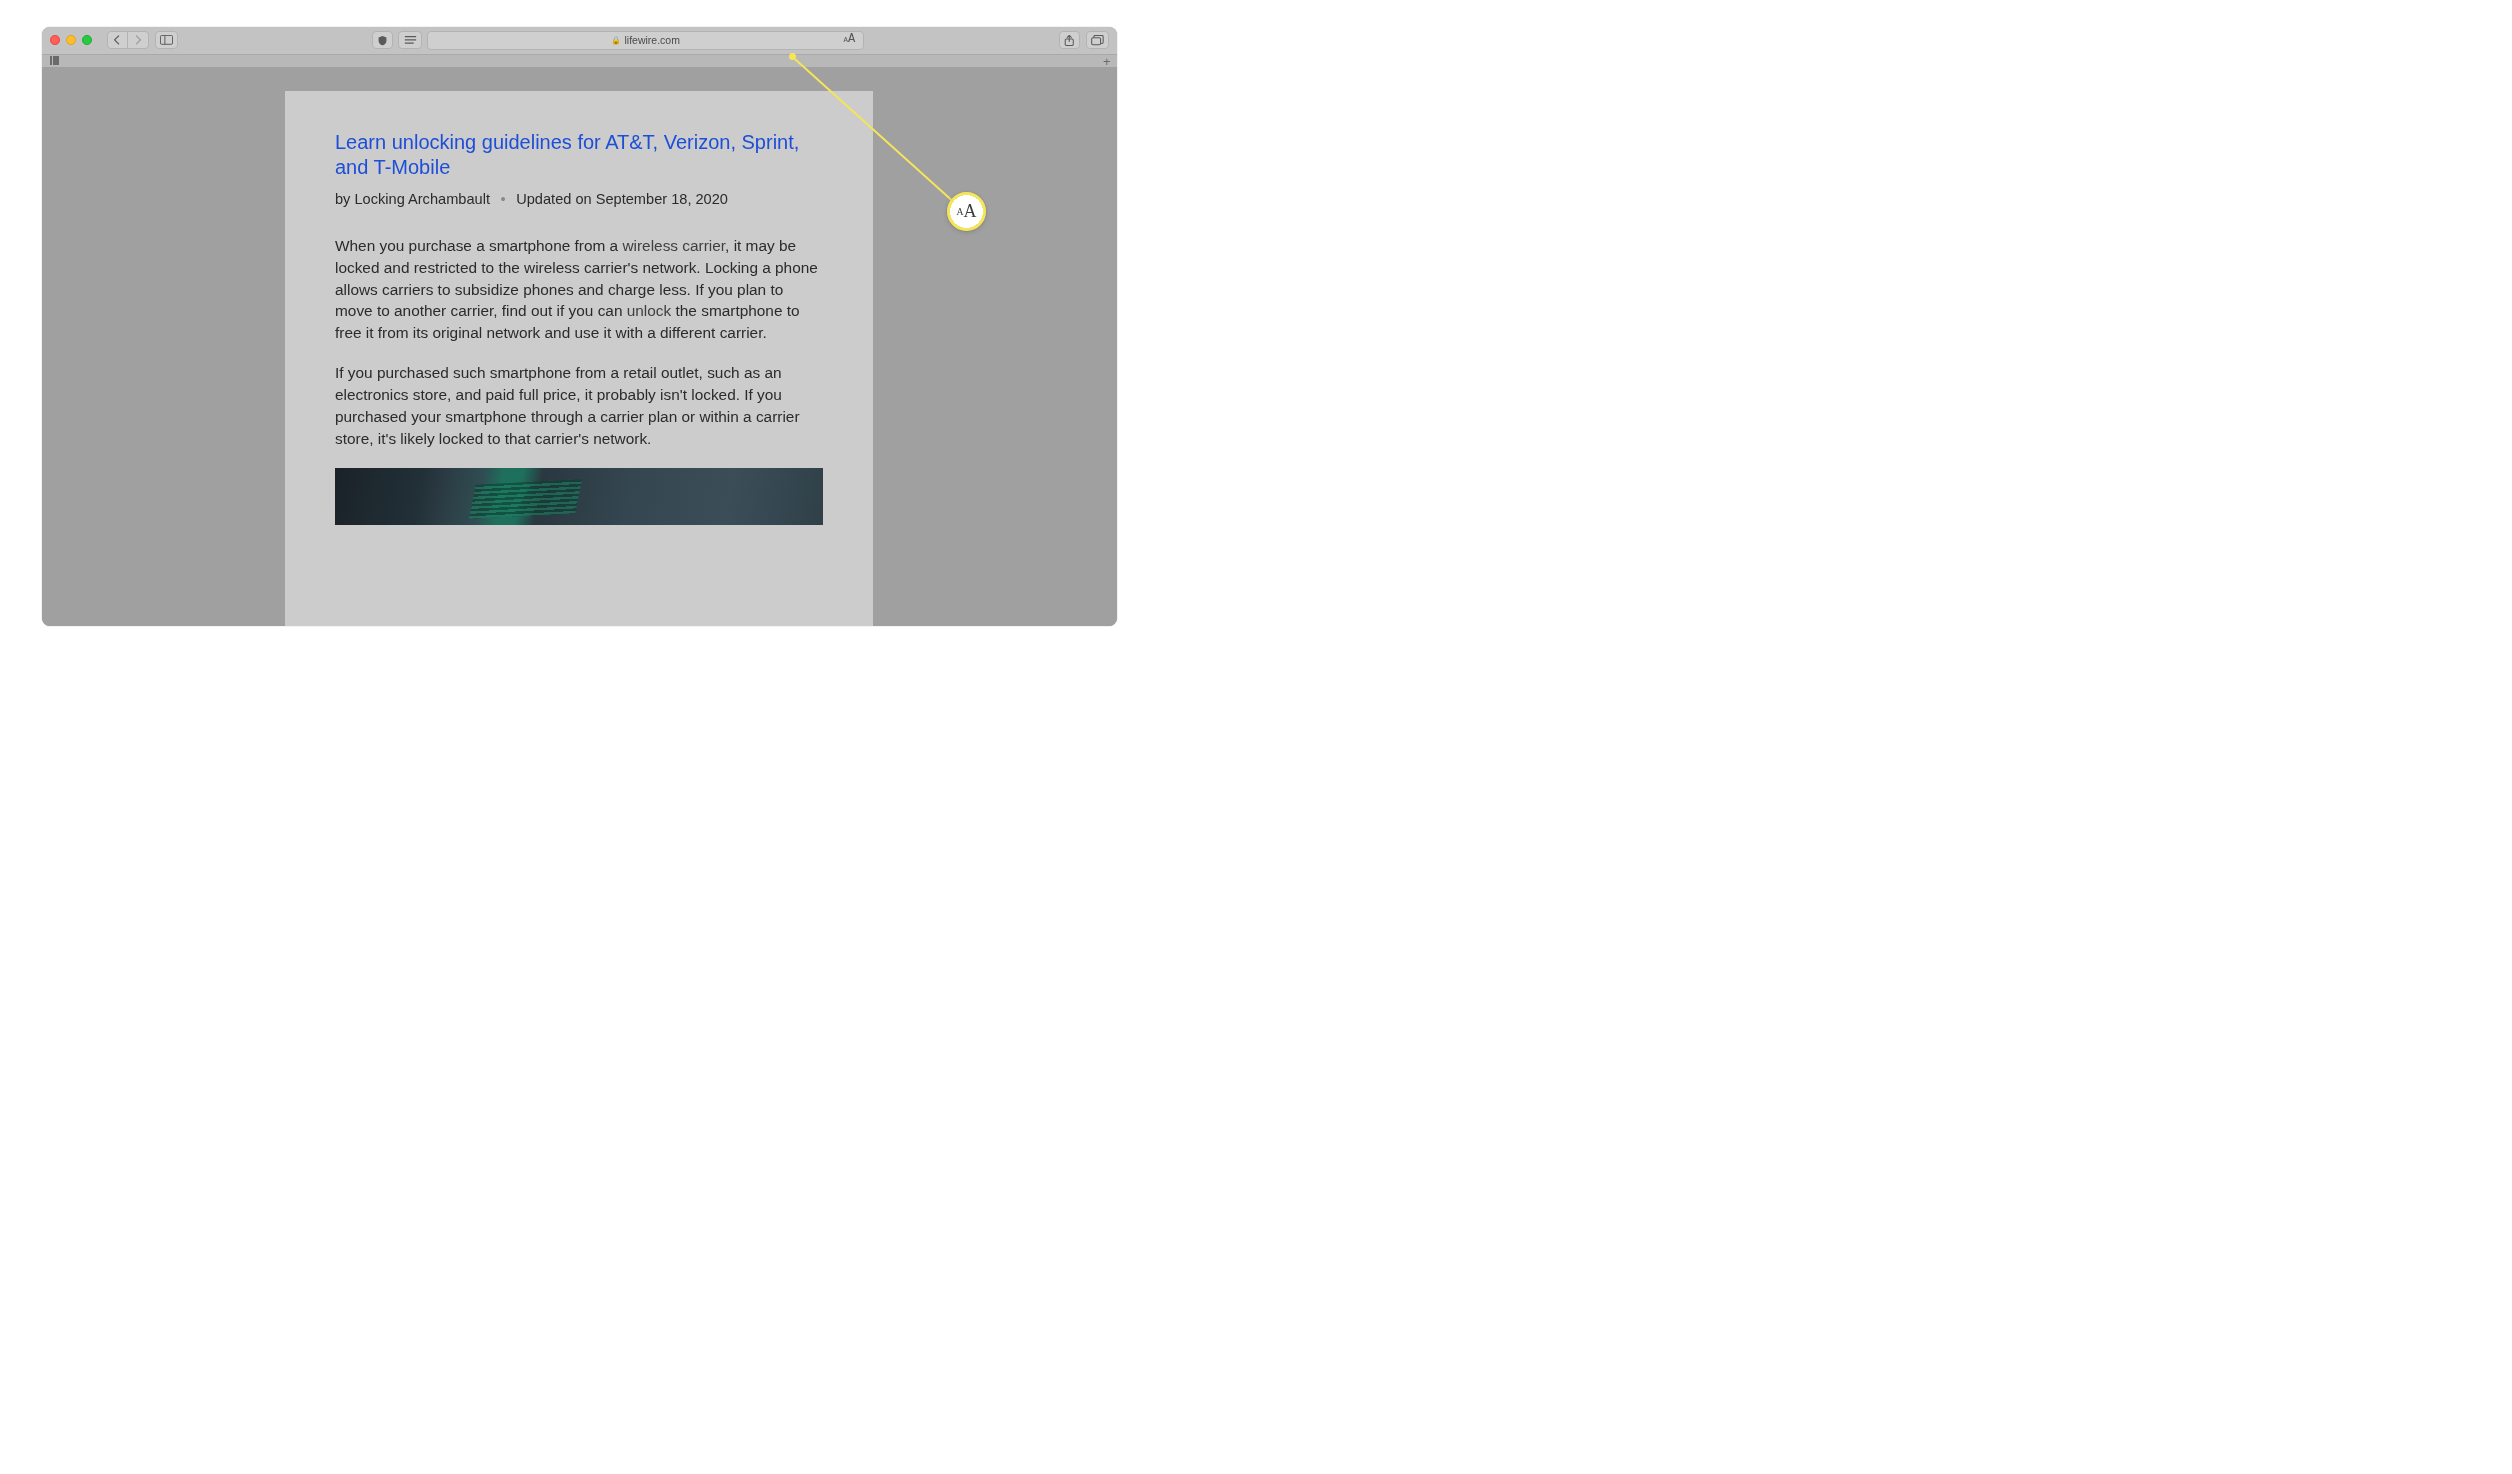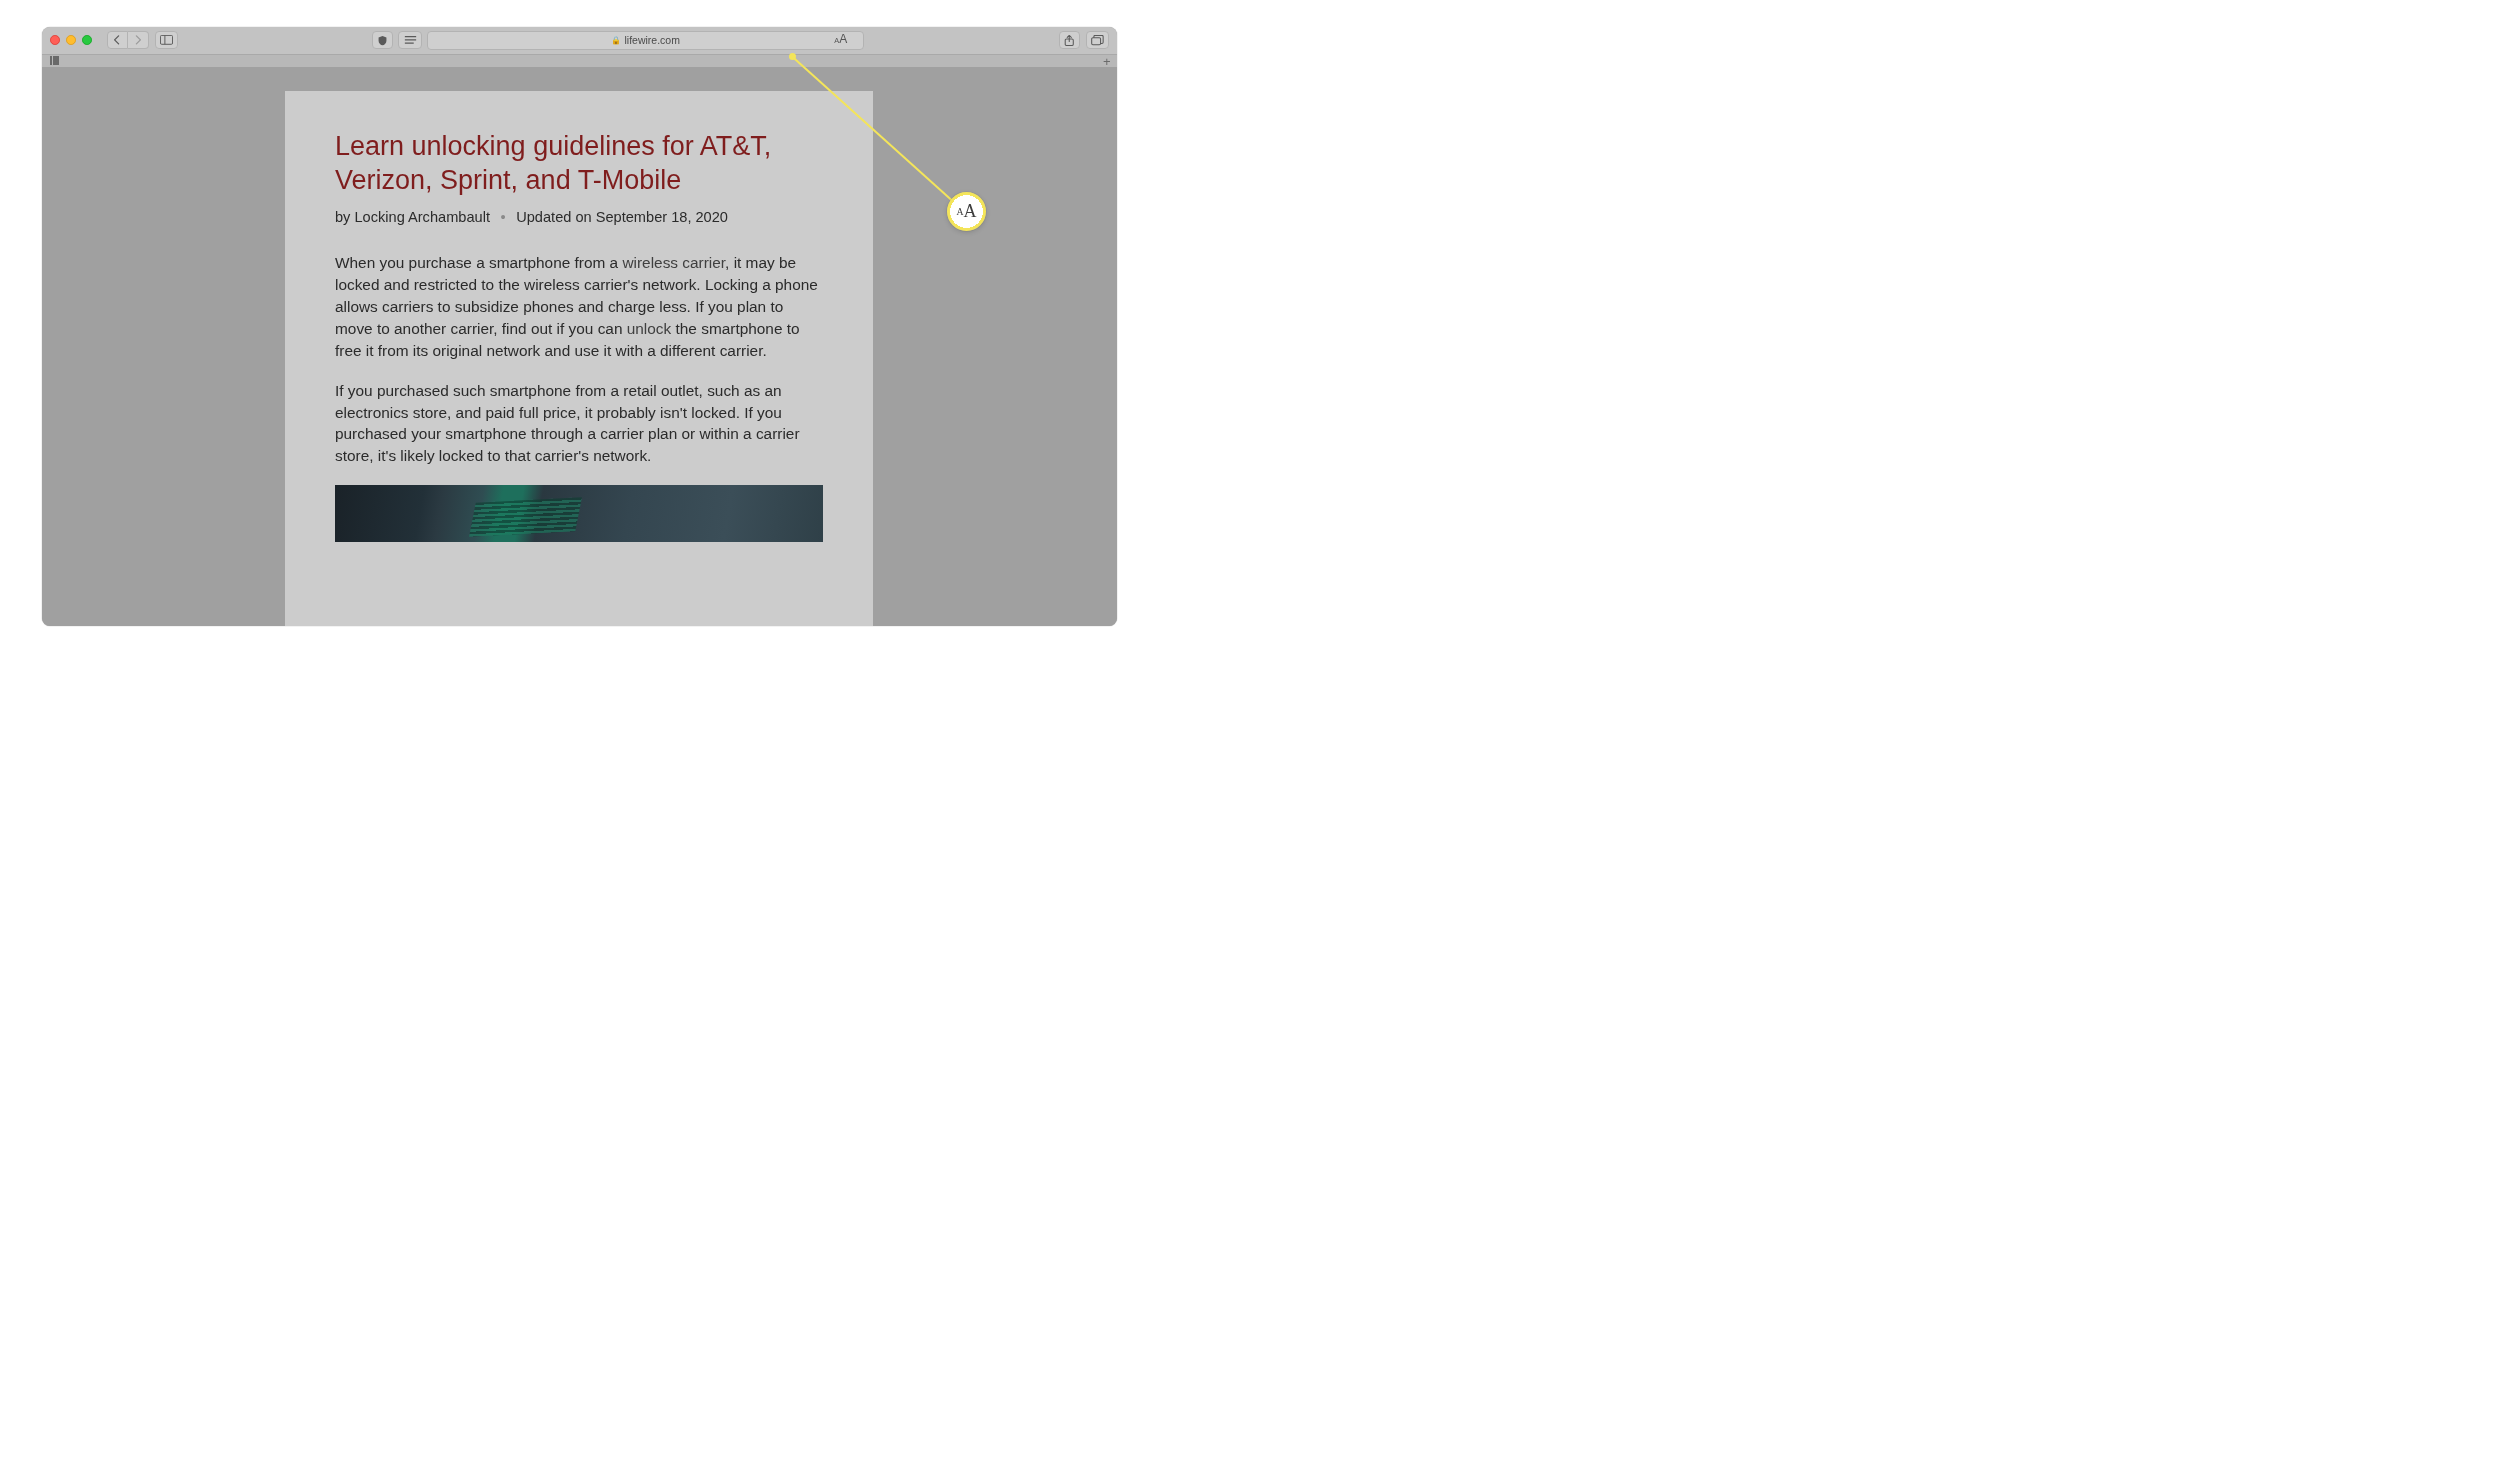--- a/index.html
+++ b/index.html
@@ -74,24 +74,24 @@
     display: flex;
     align-items: center;
     justify-content: center;
     position: relative;
     color: #4a4a4a;
     font-size: 10.5px;
   }
   .addr-bar .lock { font-size: 8px; margin-right: 3.2px; color: #6a6a6a; }
   .addr-bar .text-size-btn {
     position: absolute;
-    right: 16px;
+    right: 8px;
     top: 1.6px;
     color: #555;
-    font-family: Liberation Sans, sans-serif;
+    font-family: Liberation Mono, monospace;
     line-height: 1;
   }
   .addr-bar .text-size-btn .small-a { font-size: 7.3px; }
   .addr-bar .text-size-btn .big-a { font-size: 12px; }
 
   
   .fav-row {
     height: 13px;
     background: #b8b8b8;
     border-bottom: 0.8px solid #a3a3a3;
@@ -138,22 +138,22 @@
 
   .article-panel h1 {
     font-size: 28px;
     font-weight: 800;
     line-height: 1.15;
     color: #202020;
     letter-spacing: -0.4px;
     margin-bottom: 8px;
   }
   .subtitle {
-    font-size: 27px;
-    color: #7f1d1d;
+    font-size: 20px;
+    color: #1d4ed8;
     line-height: 1.25;
     margin-bottom: 11.3px;
     font-weight: 400;
   }
   .byline {
     font-size: 14.6px;
     color: #2b2b2b;
     margin-bottom: 27.5px;
   }
   .byline .sep { color: #8a8a8a; margin: 0 6.5px; }

